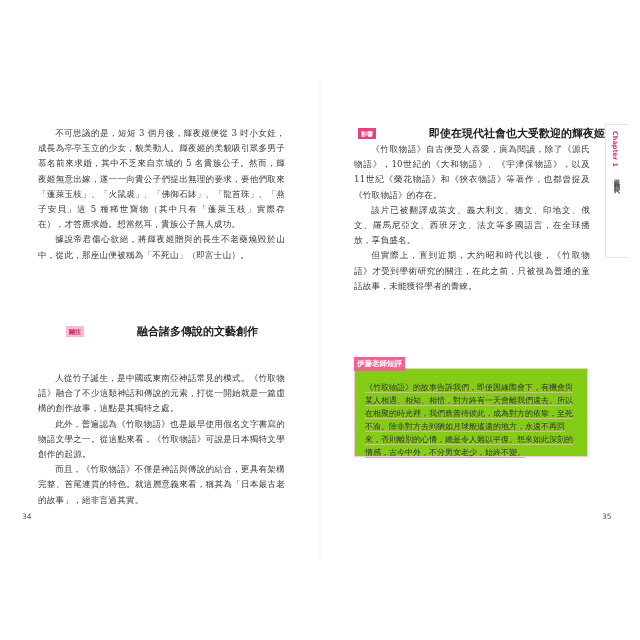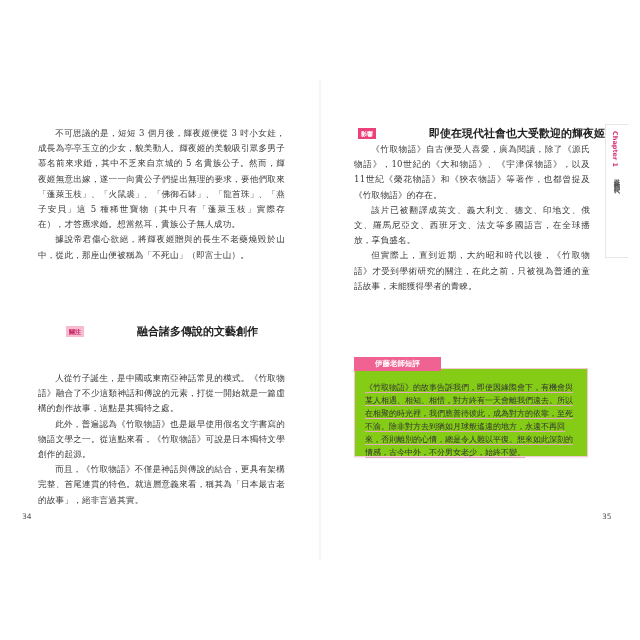--- a/index.html
+++ b/index.html
@@ -32,21 +32,21 @@
   .side-tab { position: absolute; left: 285px; top: 124px; width: 22px; height: 132px;
     border: 1px solid #e6e6e6; border-right: none; background: #fff; }
   .side-tab .chapter { position: absolute; left: 5px; top: 6px; writing-mode: vertical-rl;
     font-family: "DejaVu Sans", sans-serif; font-size: 6.5px; color: #d6337a; font-weight: bold; }
   .side-tab .chapter-title { position: absolute; left: 6px; top: 48px; writing-mode: vertical-rl;
     font-size: 6.5px; color: #555; letter-spacing: 1px; }
 
   .comment-box { position: absolute; left: 34px; top: 368px; width: 232px; height: 87px;
     background: #84cc16; border: 1px solid #f3c9d7; box-shadow: 0 1px 2px rgba(0,0,0,0.08); }
   .comment-label { position: absolute; left: 34px; top: 357px; background: #f06292; color: #fff;
-    font-family: "DejaVu Sans", sans-serif; font-weight: bold; font-size: 7.5px; padding: 2px 21px; z-index: 2; }
+    font-family: "DejaVu Sans", sans-serif; font-weight: bold; font-size: 7.5px; padding: 2px 3px; z-index: 2; }
   .comment-text { position: absolute; left: 10px; top: 12px; width: 212px; font-family: "DejaVu Sans", sans-serif;
     font-size: 8px; line-height: 13px; color: #333; }
   .comment-text span { border-bottom: 1px solid #e3a9be; }
 
   .page-number { position: absolute; top: 512px; font-family: "DejaVu Sans", sans-serif; font-size: 7.5px; color: #555; }
   .pn-left { left: 22px; }
   .pn-right { left: 282px; }
 </style>
 </head>
 <body>

